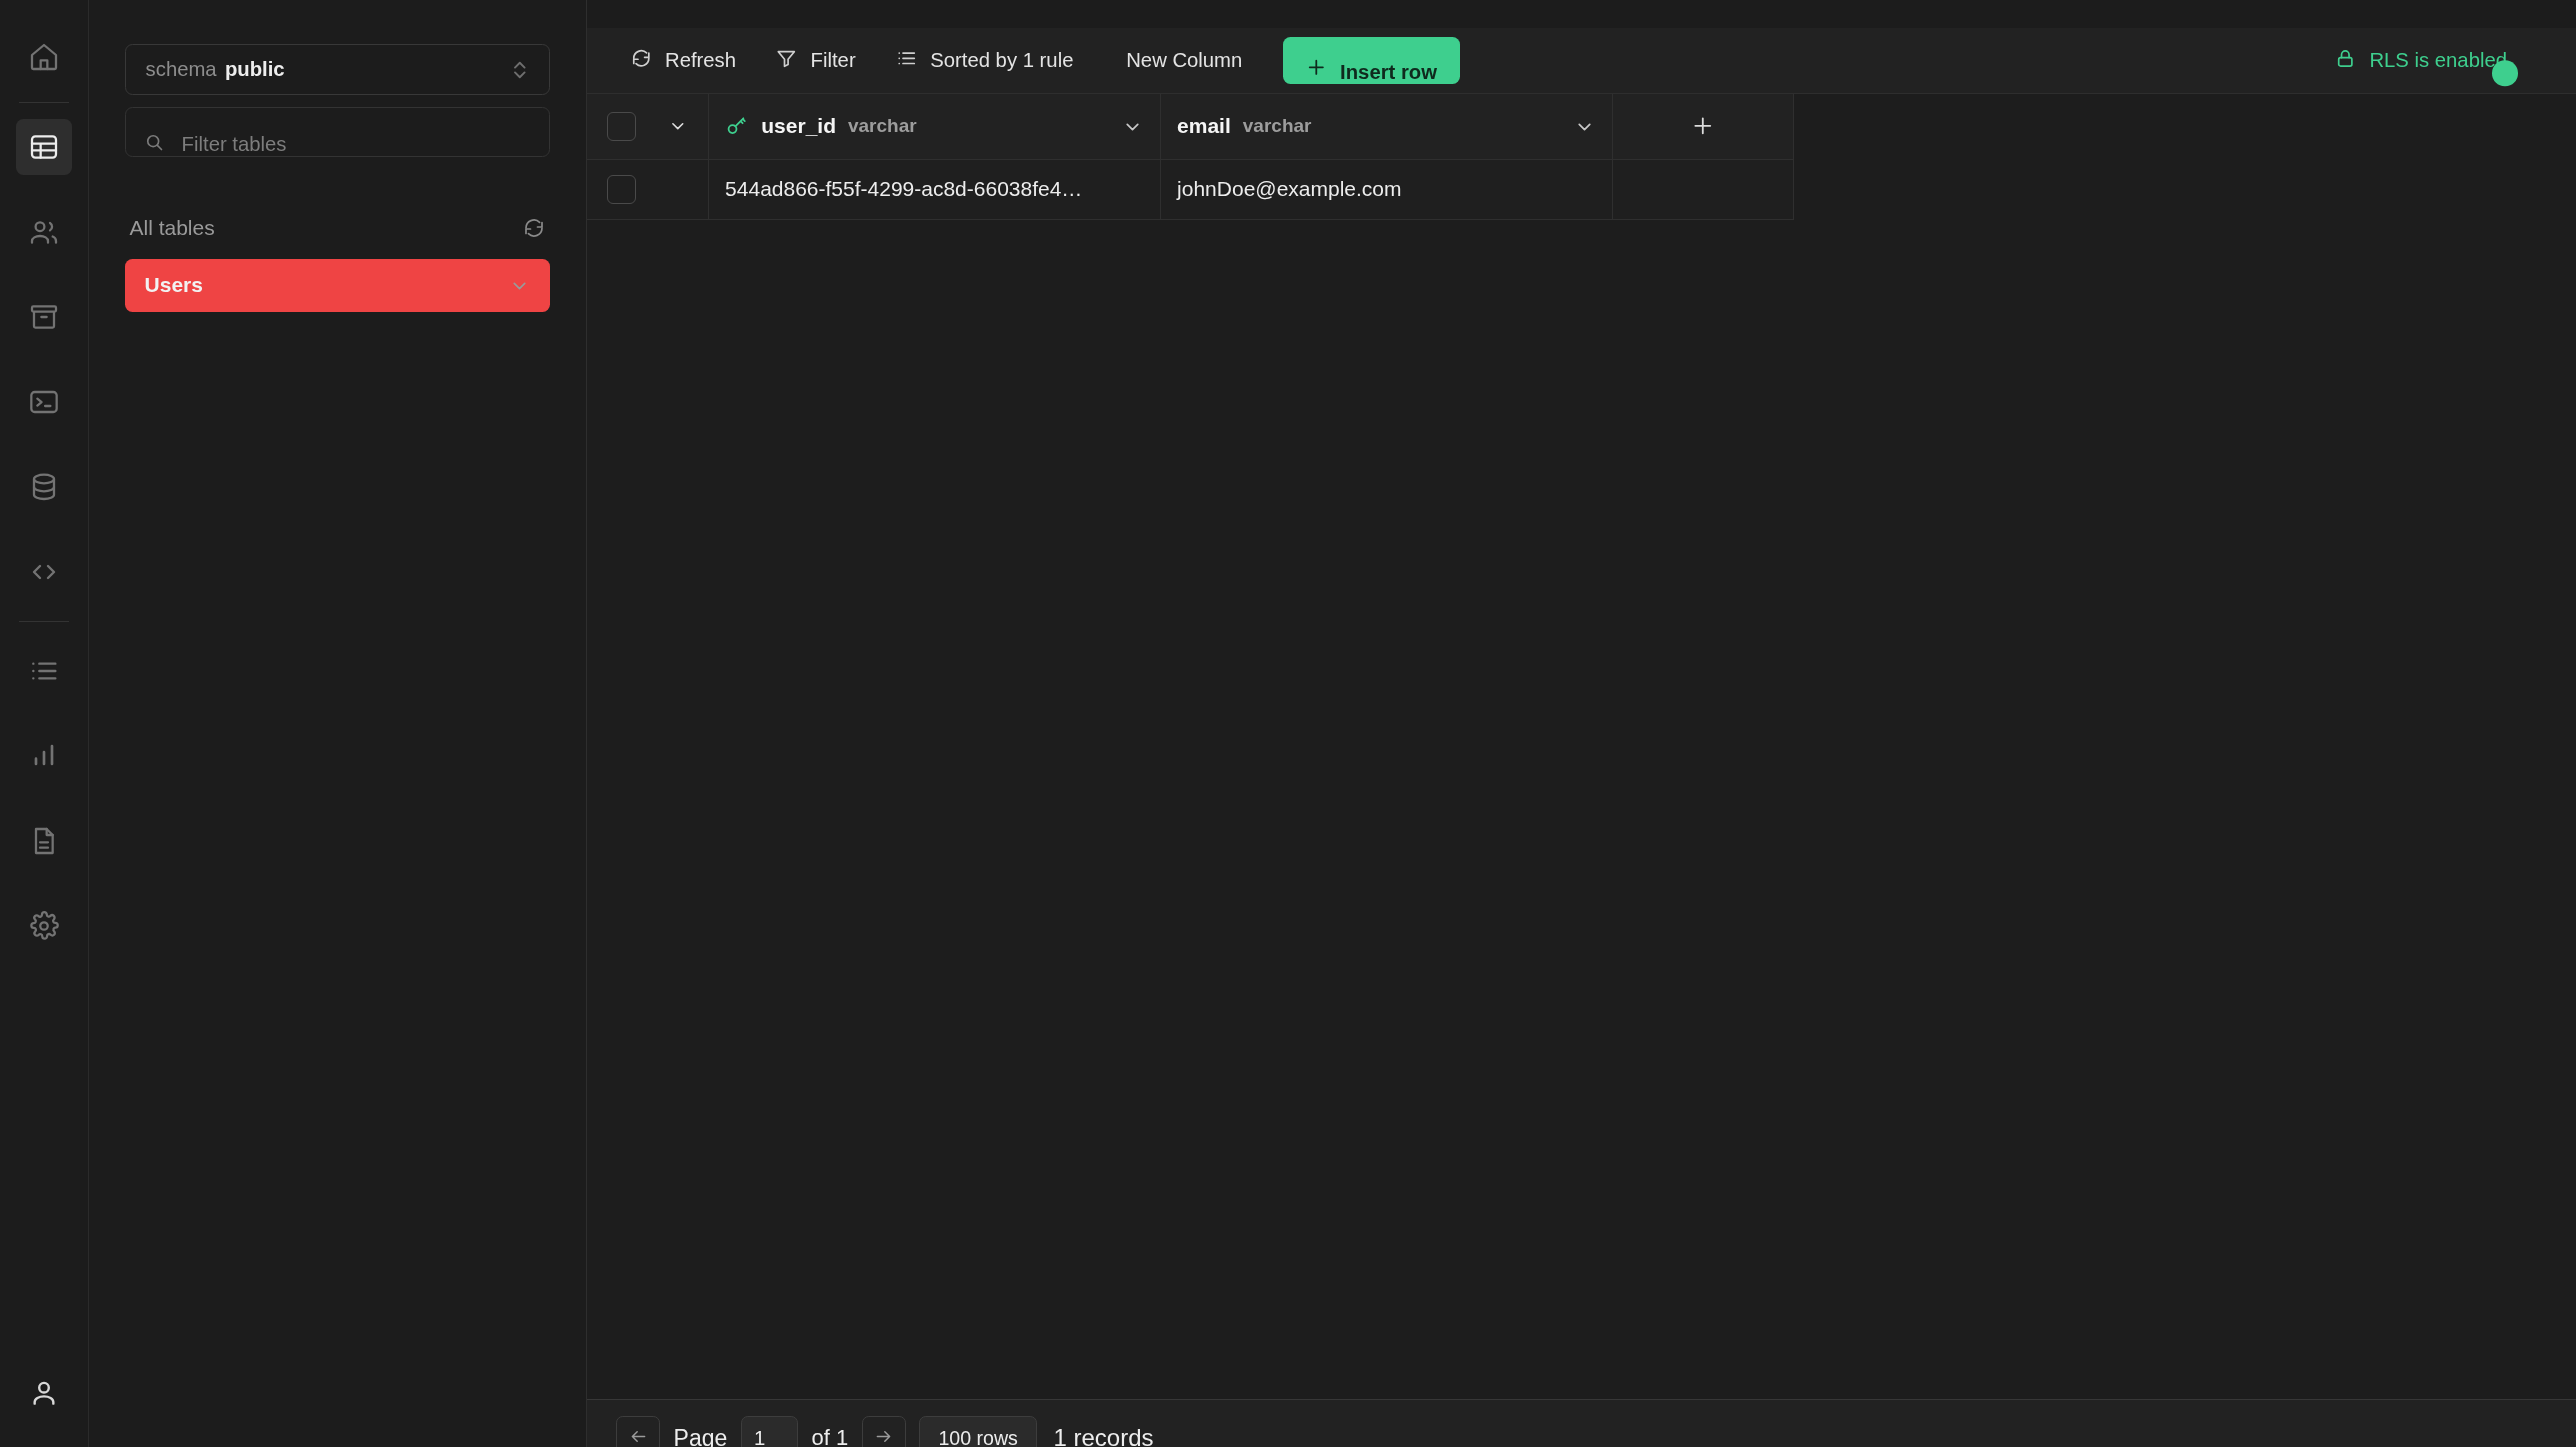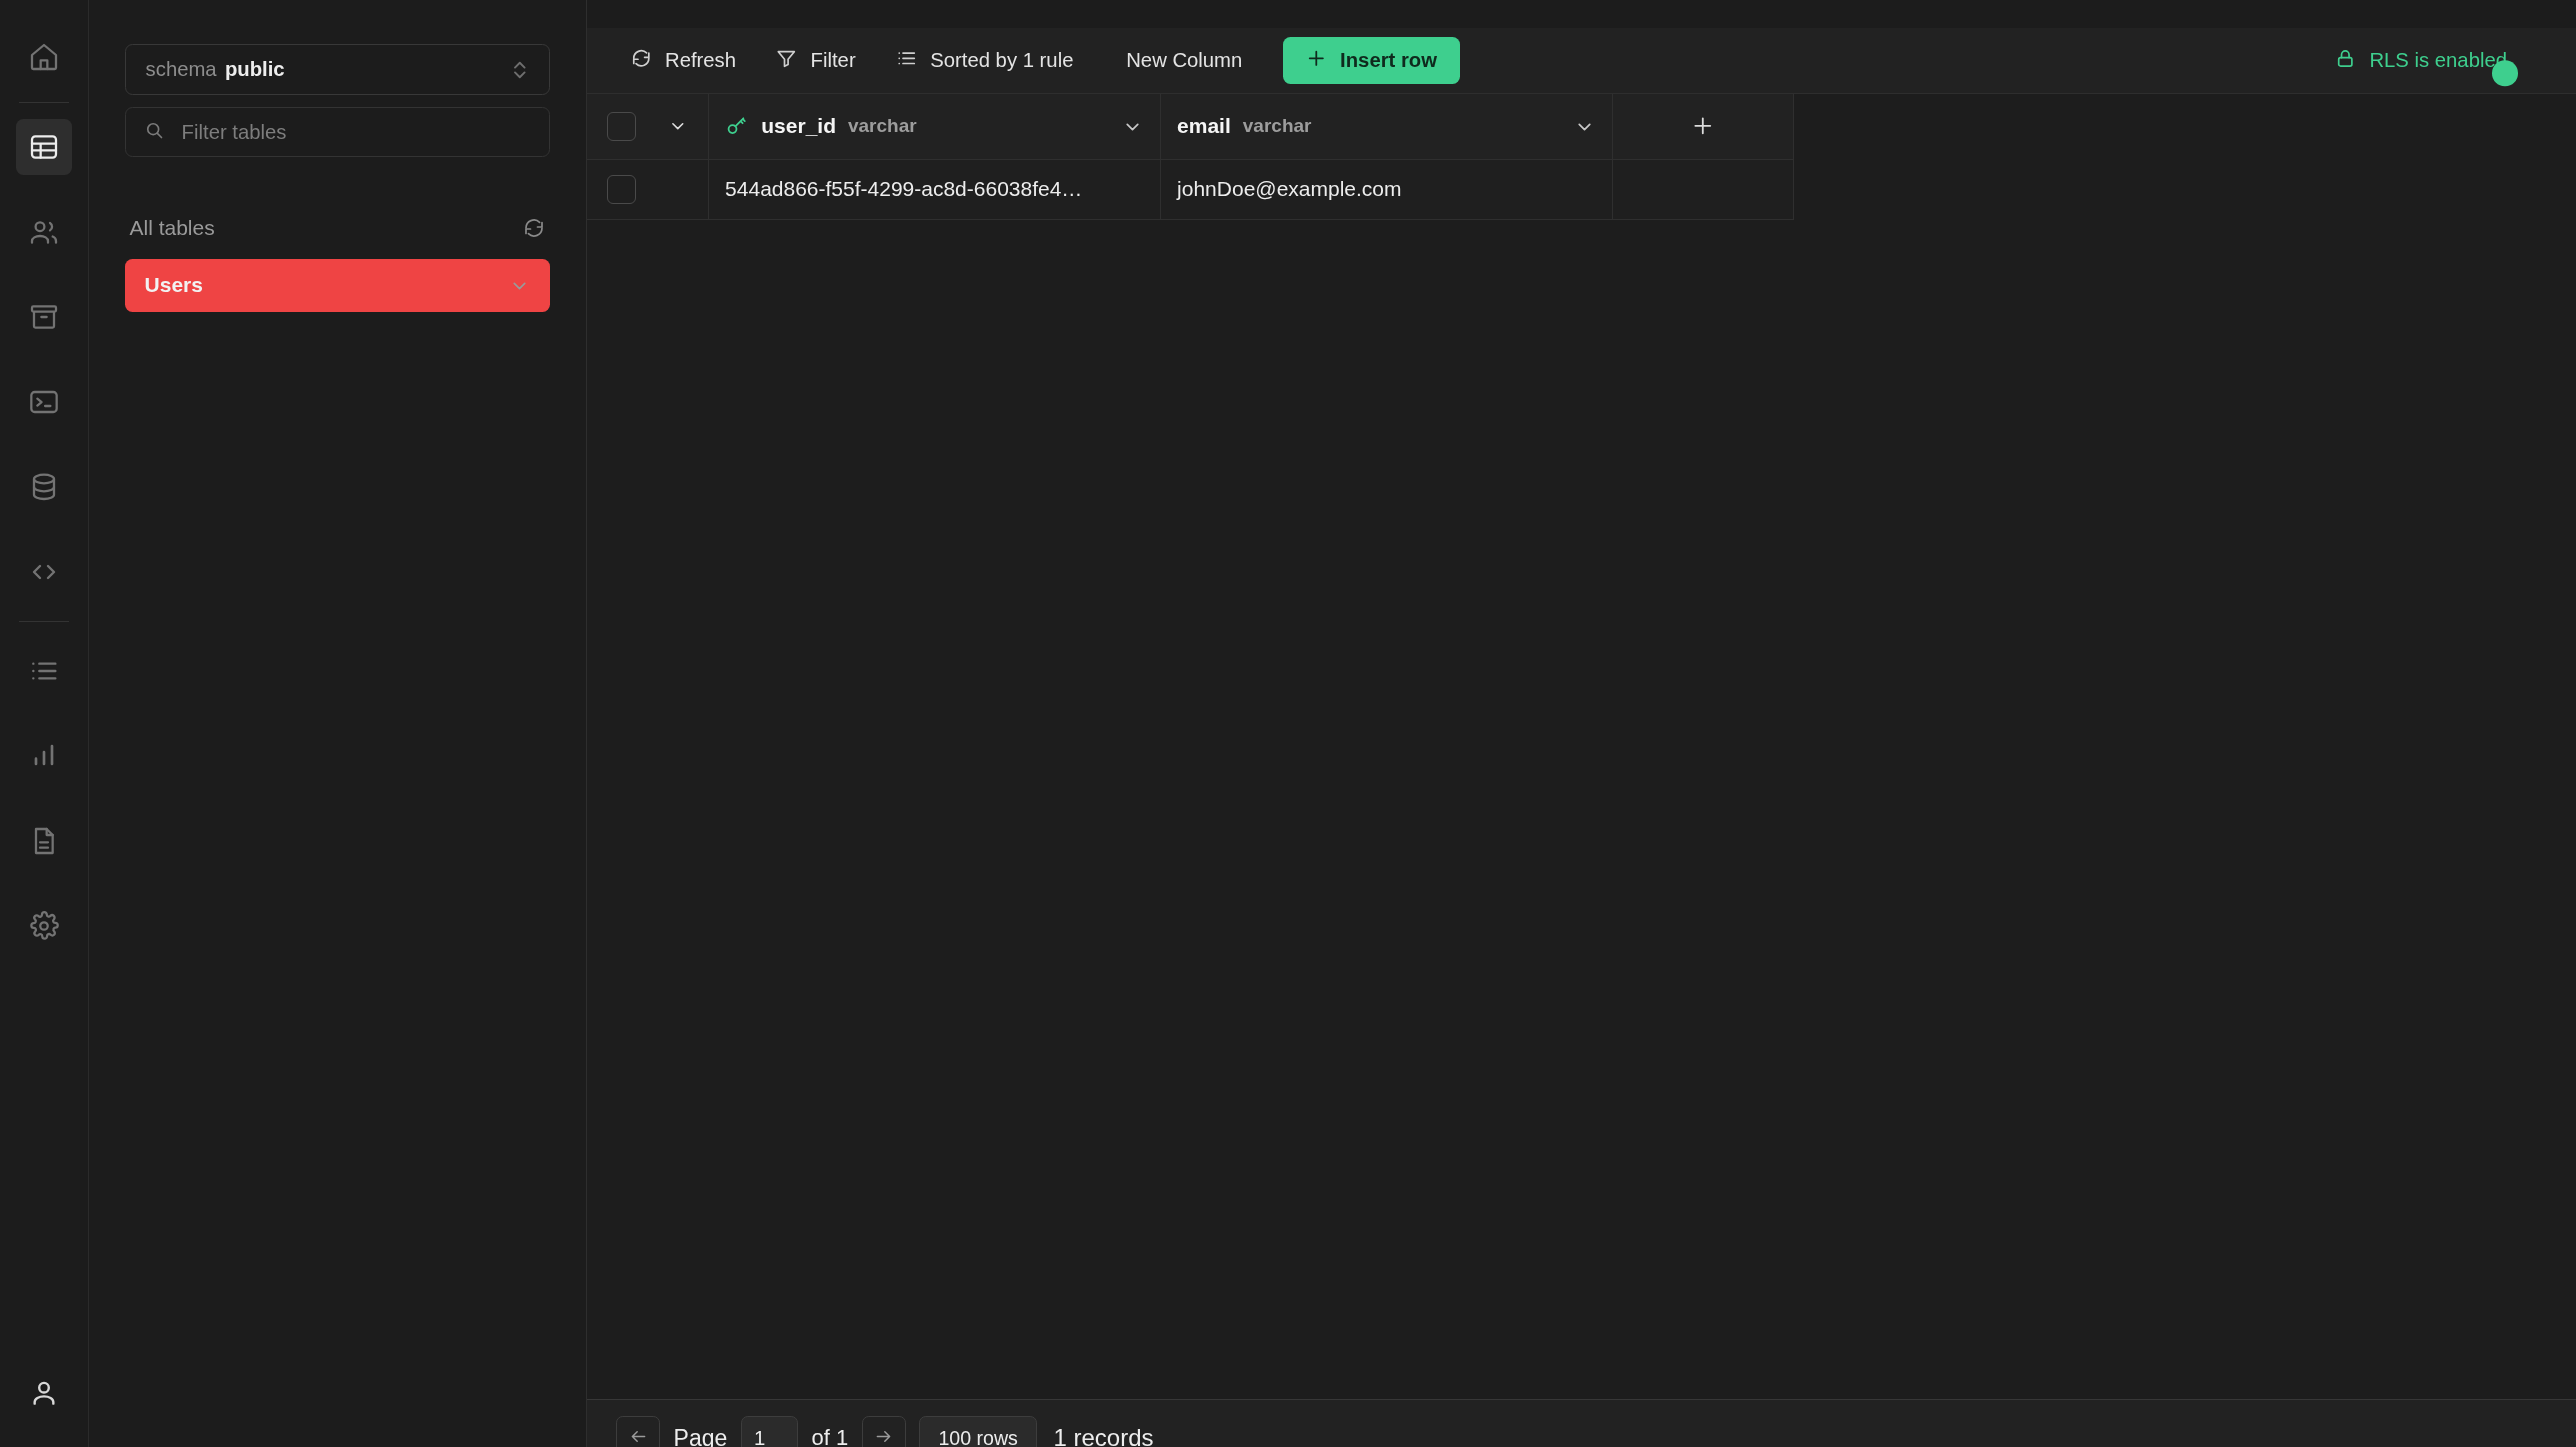--- a/index.html
+++ b/index.html
@@ -72,21 +72,21 @@
     font-weight: bold;
     cursor: pointer;
   }
   .newtable-btn svg { width: 22.6px; height: 22.6px; margin-right: 16.6px; color: #c9c9c9; }
 
   .filter-box {
     margin-top: 12px;
     height: 50px;
     border: 0.8px solid #333333;
     border-radius: 7.5px;
-    display: flex; align-items: center;
+    display: flex; align-items: flex-end;
     padding: 0 18px;
     cursor: text;
   }
   .filter-box svg { width: 21px; height: 21px; color: #7b7b7b; margin-right: 16.6px; }
   .filter-box input {
     background: transparent; border: 0; outline: none;
     color: #ededed; font-size: 20.3px;
     font-family: "Liberation Sans", sans-serif;
     width: 100%;
   }
@@ -129,21 +129,21 @@
   .tb-btn {
     display: flex; align-items: center;
     color: #e4e4e4; font-size: 20.3px;
     padding: 0 13.6px; height: 44px;
     border-radius: 6px; cursor: pointer;
     margin-right: 12px;
     white-space: nowrap;
   }
   .tb-btn svg { width: 22.6px; height: 22.6px; margin-right: 12.8px; color: #cfcfcf; }
   .insert-btn {
-    display: flex; align-items: center; justify-content: center;
+    display: flex; align-items: flex-end; justify-content: center;
     background: #3ecf8e; color: #0f2a1d;
     height: 47px; border-radius: 7.5px;
     padding: 0 22.6px; font-size: 20.3px; font-weight: bold;
     cursor: pointer; margin-left: 15px;
   }
   .insert-btn svg { width: 22.6px; height: 22.6px; margin-right: 12px; color: #0f2a1d; }
   .rls {
     position: absolute; right: 69px; top: 50%; transform: translateY(-50%);
     display: flex; align-items: center;
     color: #3ecf8e; font-size: 20.3px; cursor: pointer;

